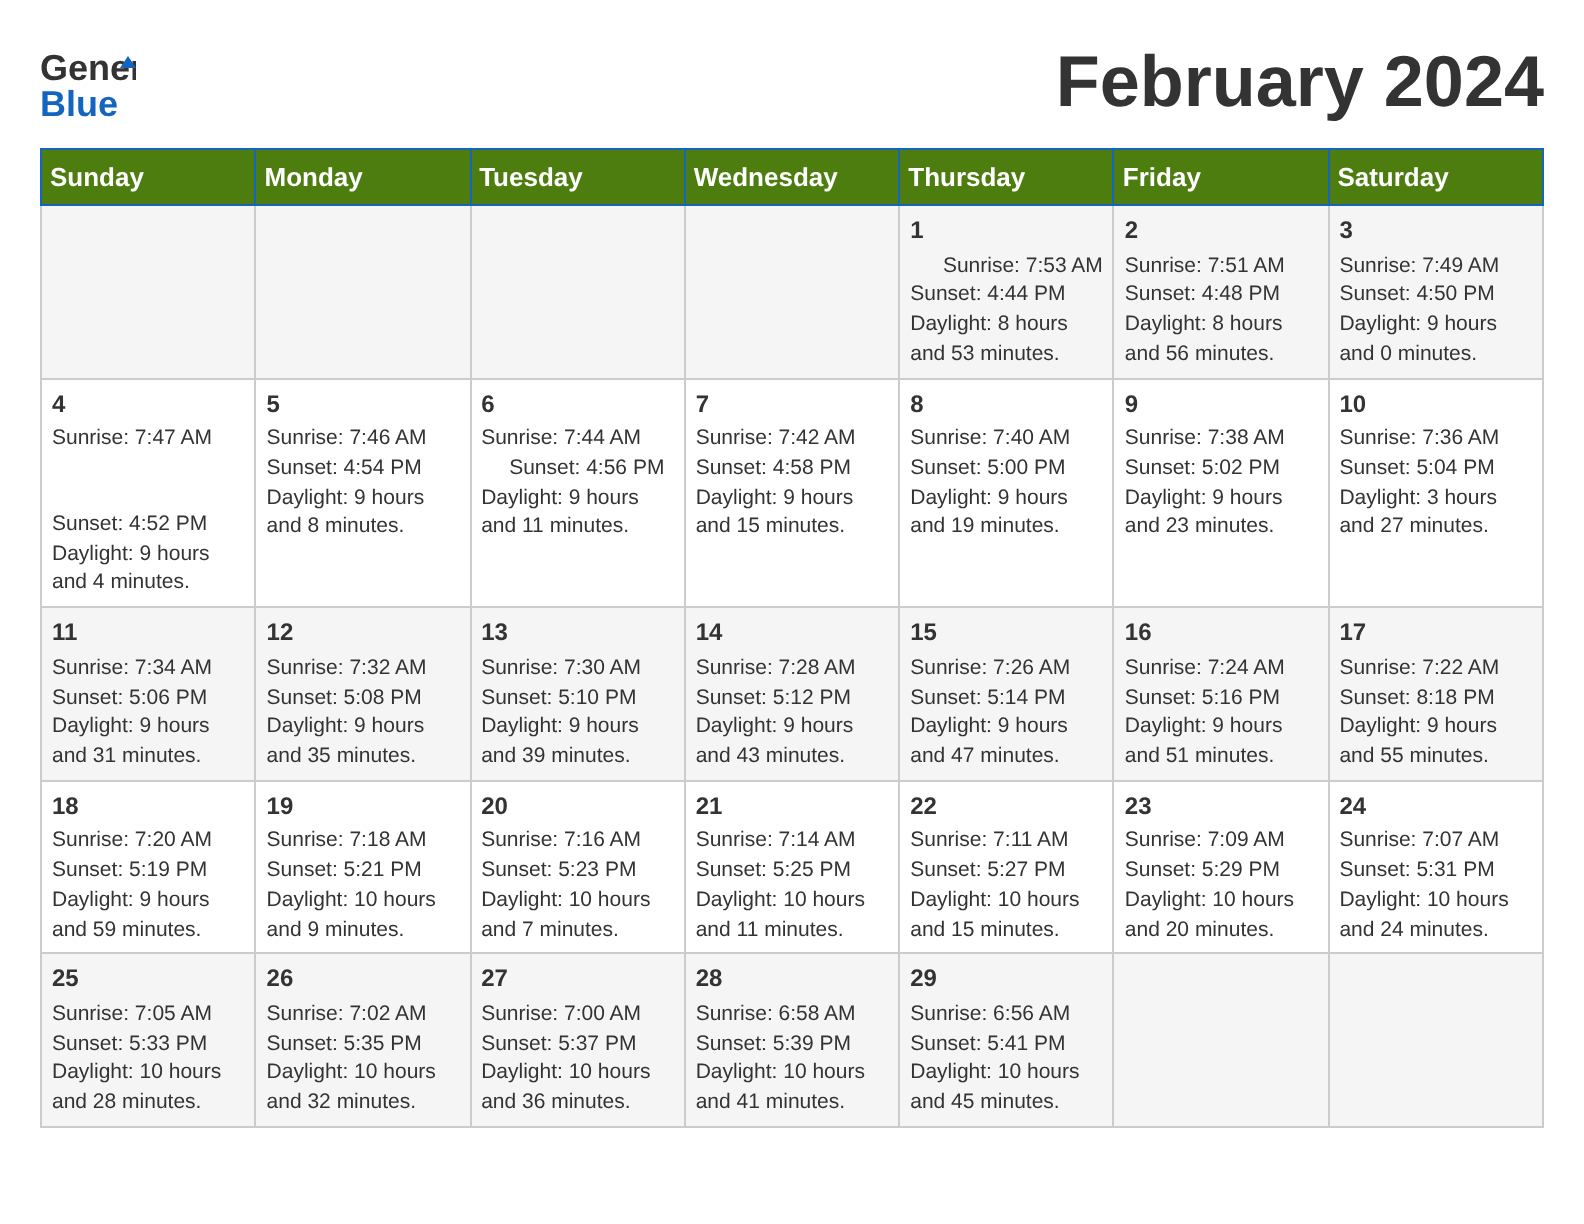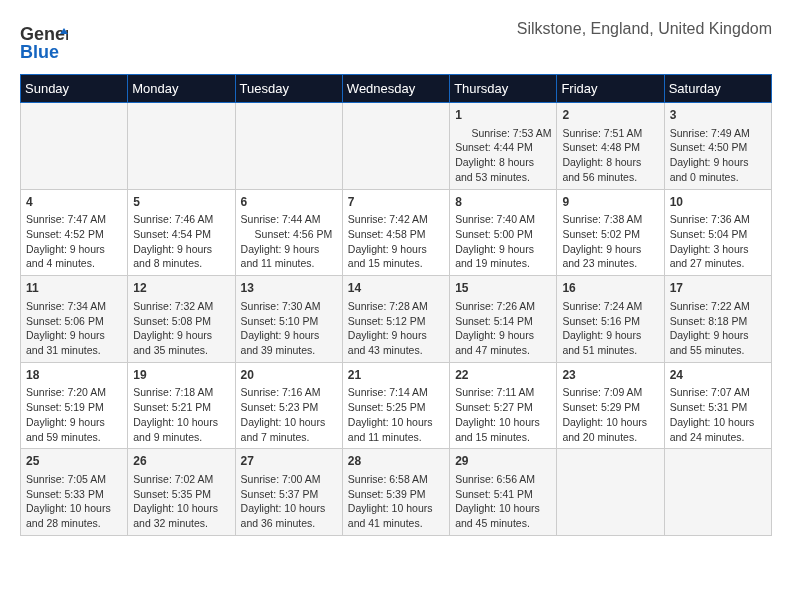--- a/index.html
+++ b/index.html
@@ -32,26 +32,26 @@
     .subtitle {
       font-size: 16px;
       color: #555;
     }
     table {
       width: 100%;
       border-collapse: collapse;
       font-size: 11px;
     }
     thead tr th {
-      background-color: #0f172a;
+      background-color: #4d7c0f;
       color: #fff;
       padding: 6px 4px;
       text-align: left;
       font-size: 13px;
-      font-weight: normal;
+      font-weight: bold;
       border: 1px solid #1565c0;
       margin-left: 32px;
     }
     tbody tr {
       vertical-align: top;
     }
     tbody tr td {
       border: 1px solid #ccc;
       padding: 4px 5px;
       vertical-align: top;
@@ -86,21 +86,21 @@
       <div style="position:relative;width:48px;height:44px;">
         <svg width="48" height="44" viewBox="0 0 48 44">
           <text x="0" y="20" font-size="18" font-weight="bold" fill="#333" font-family="Arial">General</text>
           <text x="0" y="38" font-size="18" font-weight="bold" fill="#1565c0" font-family="Arial">Blue</text>
           <polygon points="44,8 48,14 40,14" fill="#1565c0"></polygon>
         </svg>
       </div>
     </div>
   </div>
   <div class="title-area">
-    <div class="subtitle">Silkstone, England, United Kingdom</div>
+    <div class="main-title">February 2024</div>
   </div>
 </div>
 
 <table>
   <thead>
     <tr id="header-row">
     <th>Sunday</th>
         <th>Monday</th>
         <th>Tuesday</th>
         <th>Wednesday</th>
@@ -131,21 +131,21 @@
           <span class="day-number">3</span>
           <span style="display: block;">Sunrise: 7:49 AM</span>
           <span style="display: block;">Sunset: 4:50 PM</span>
           <span style="display: block;">Daylight: 9 hours and 0 minutes.</span>
         </td>
       </tr>
       <tr>
         <td>
           <span class="day-number">4</span>
           <span style="display: block;">Sunrise: 7:47 AM</span>
-          <span style="display: block;">Sunset: 4:52 PM</span>
+          <span style="display: block; margin-top: 28px;">Sunset: 4:52 PM</span>
           <span style="display: block;">Daylight: 9 hours and 4 minutes.</span>
         </td>
         <td>
           <span class="day-number">5</span>
           <span style="display: block;">Sunrise: 7:46 AM</span>
           <span style="display: block;">Sunset: 4:54 PM</span>
           <span style="display: block;">Daylight: 9 hours and 8 minutes.</span>
         </td>
         <td>
           <span class="day-number">6</span>

